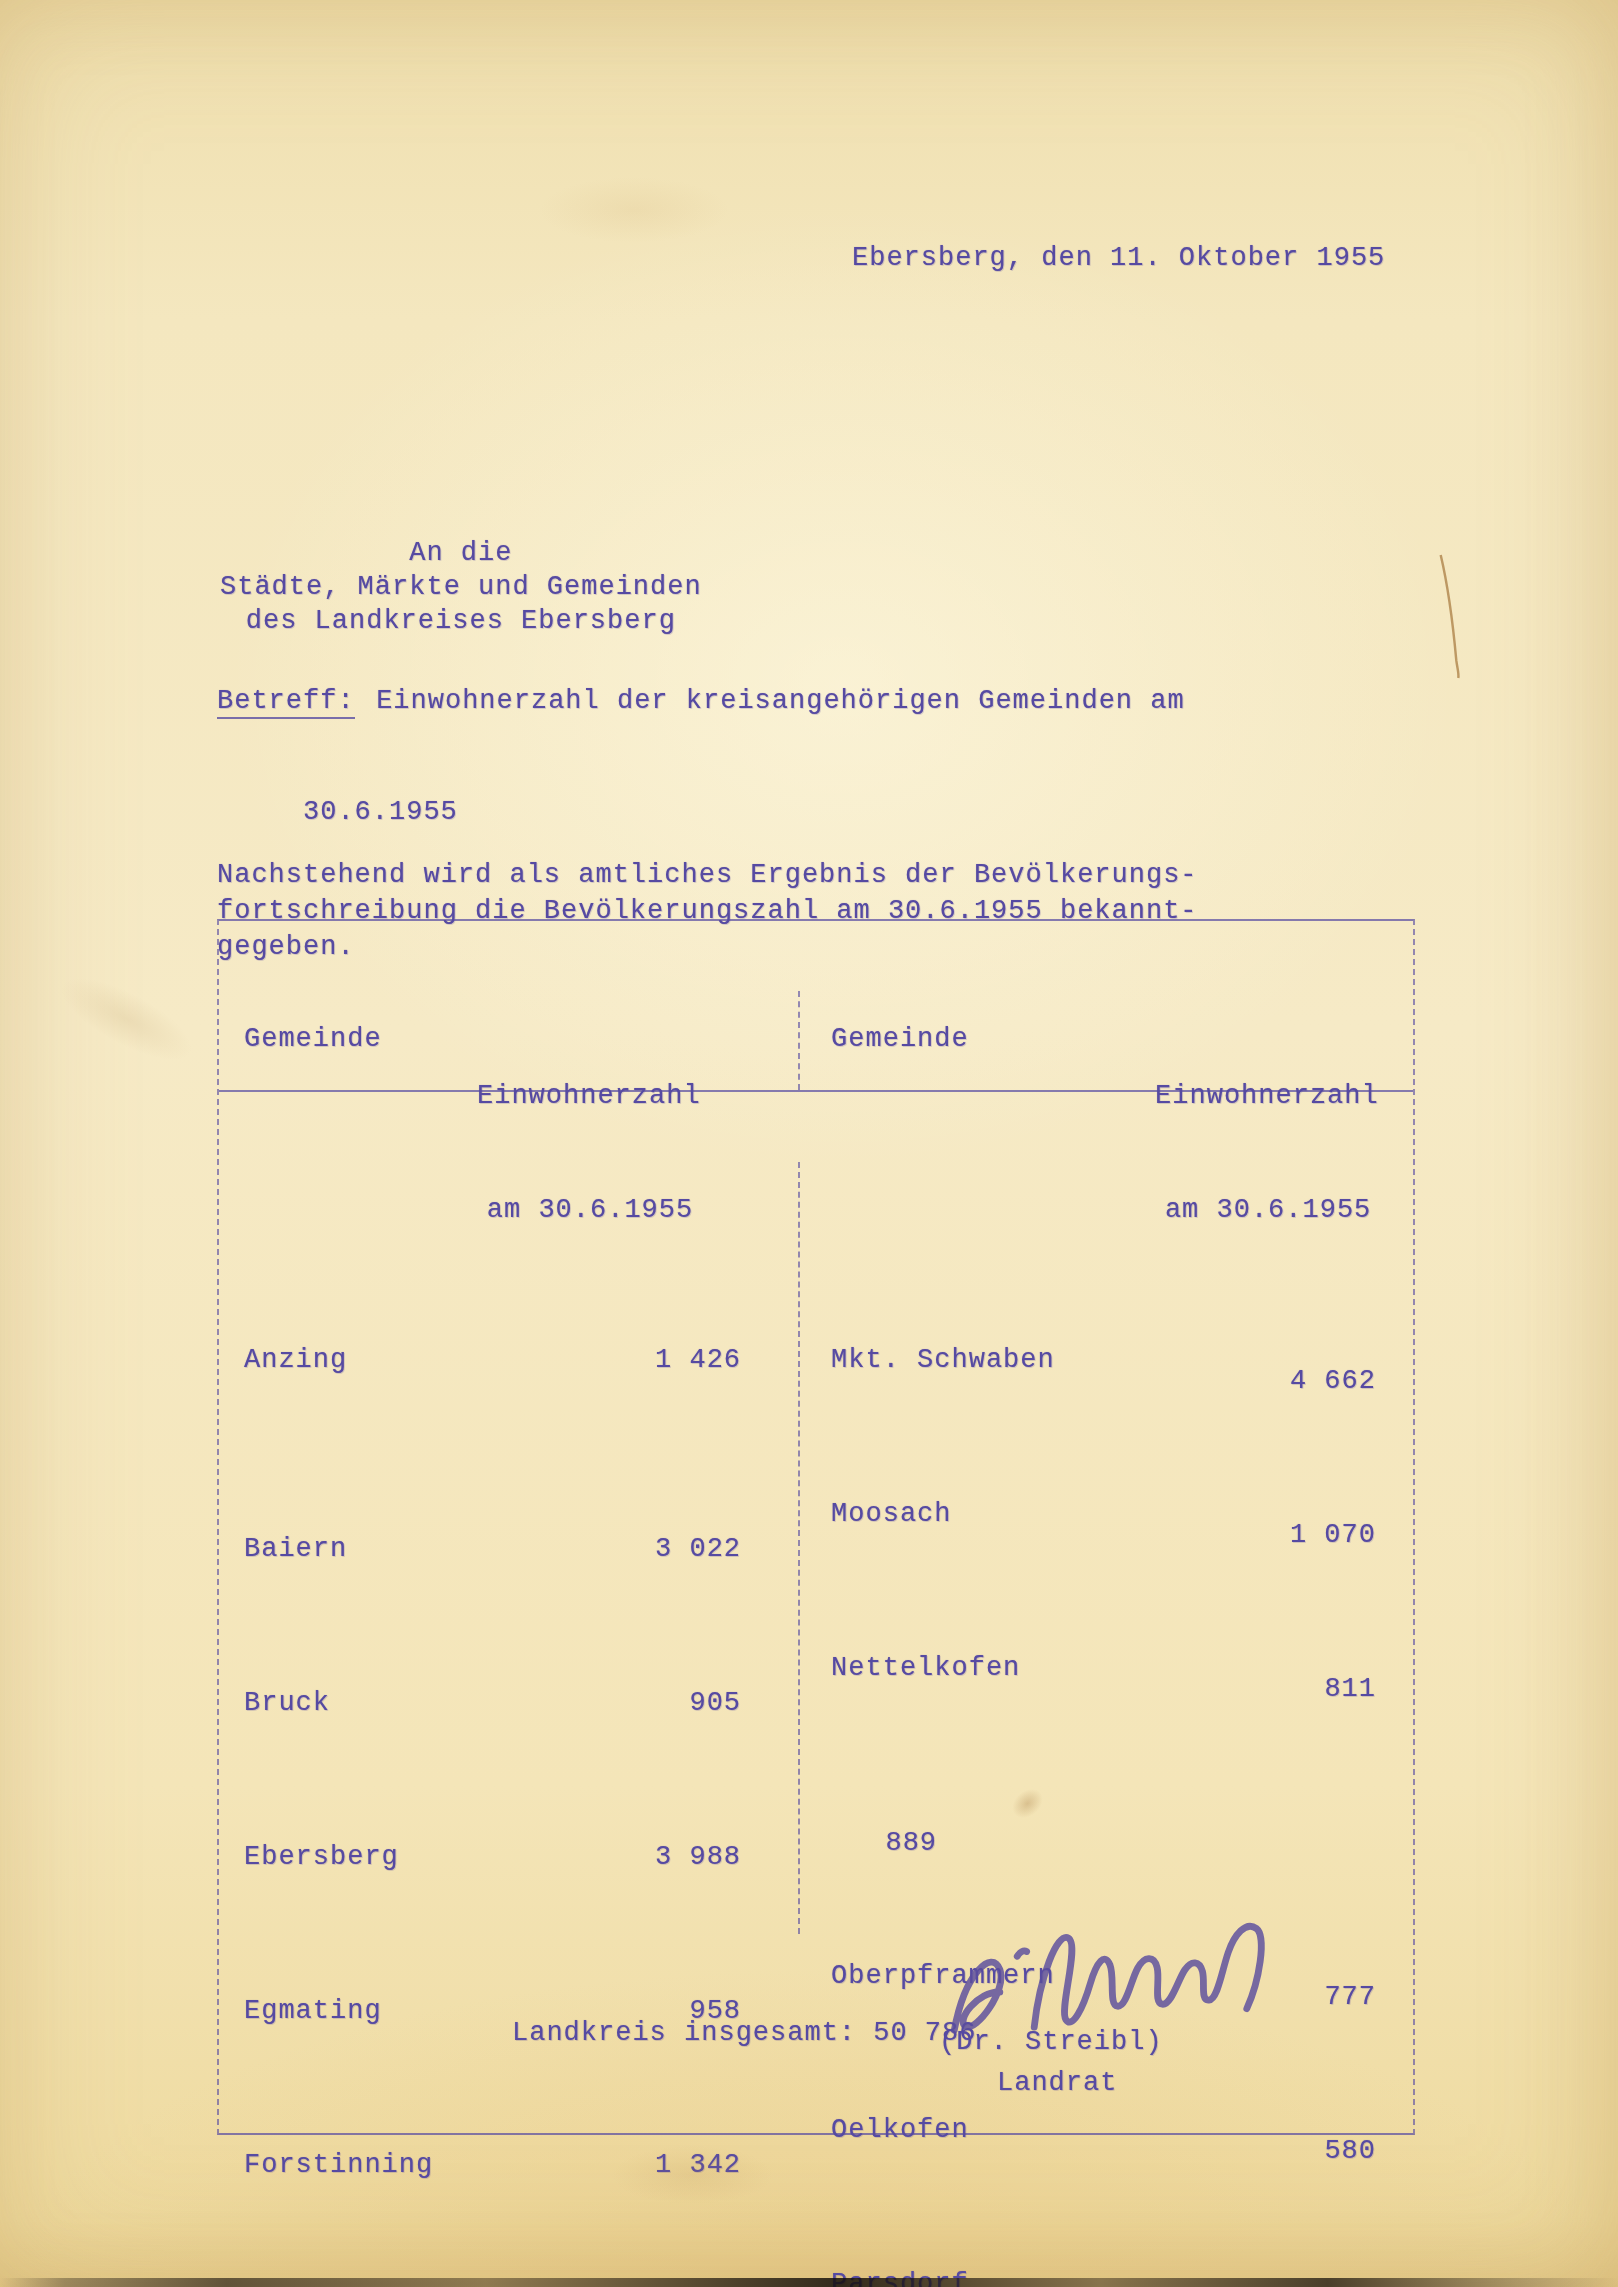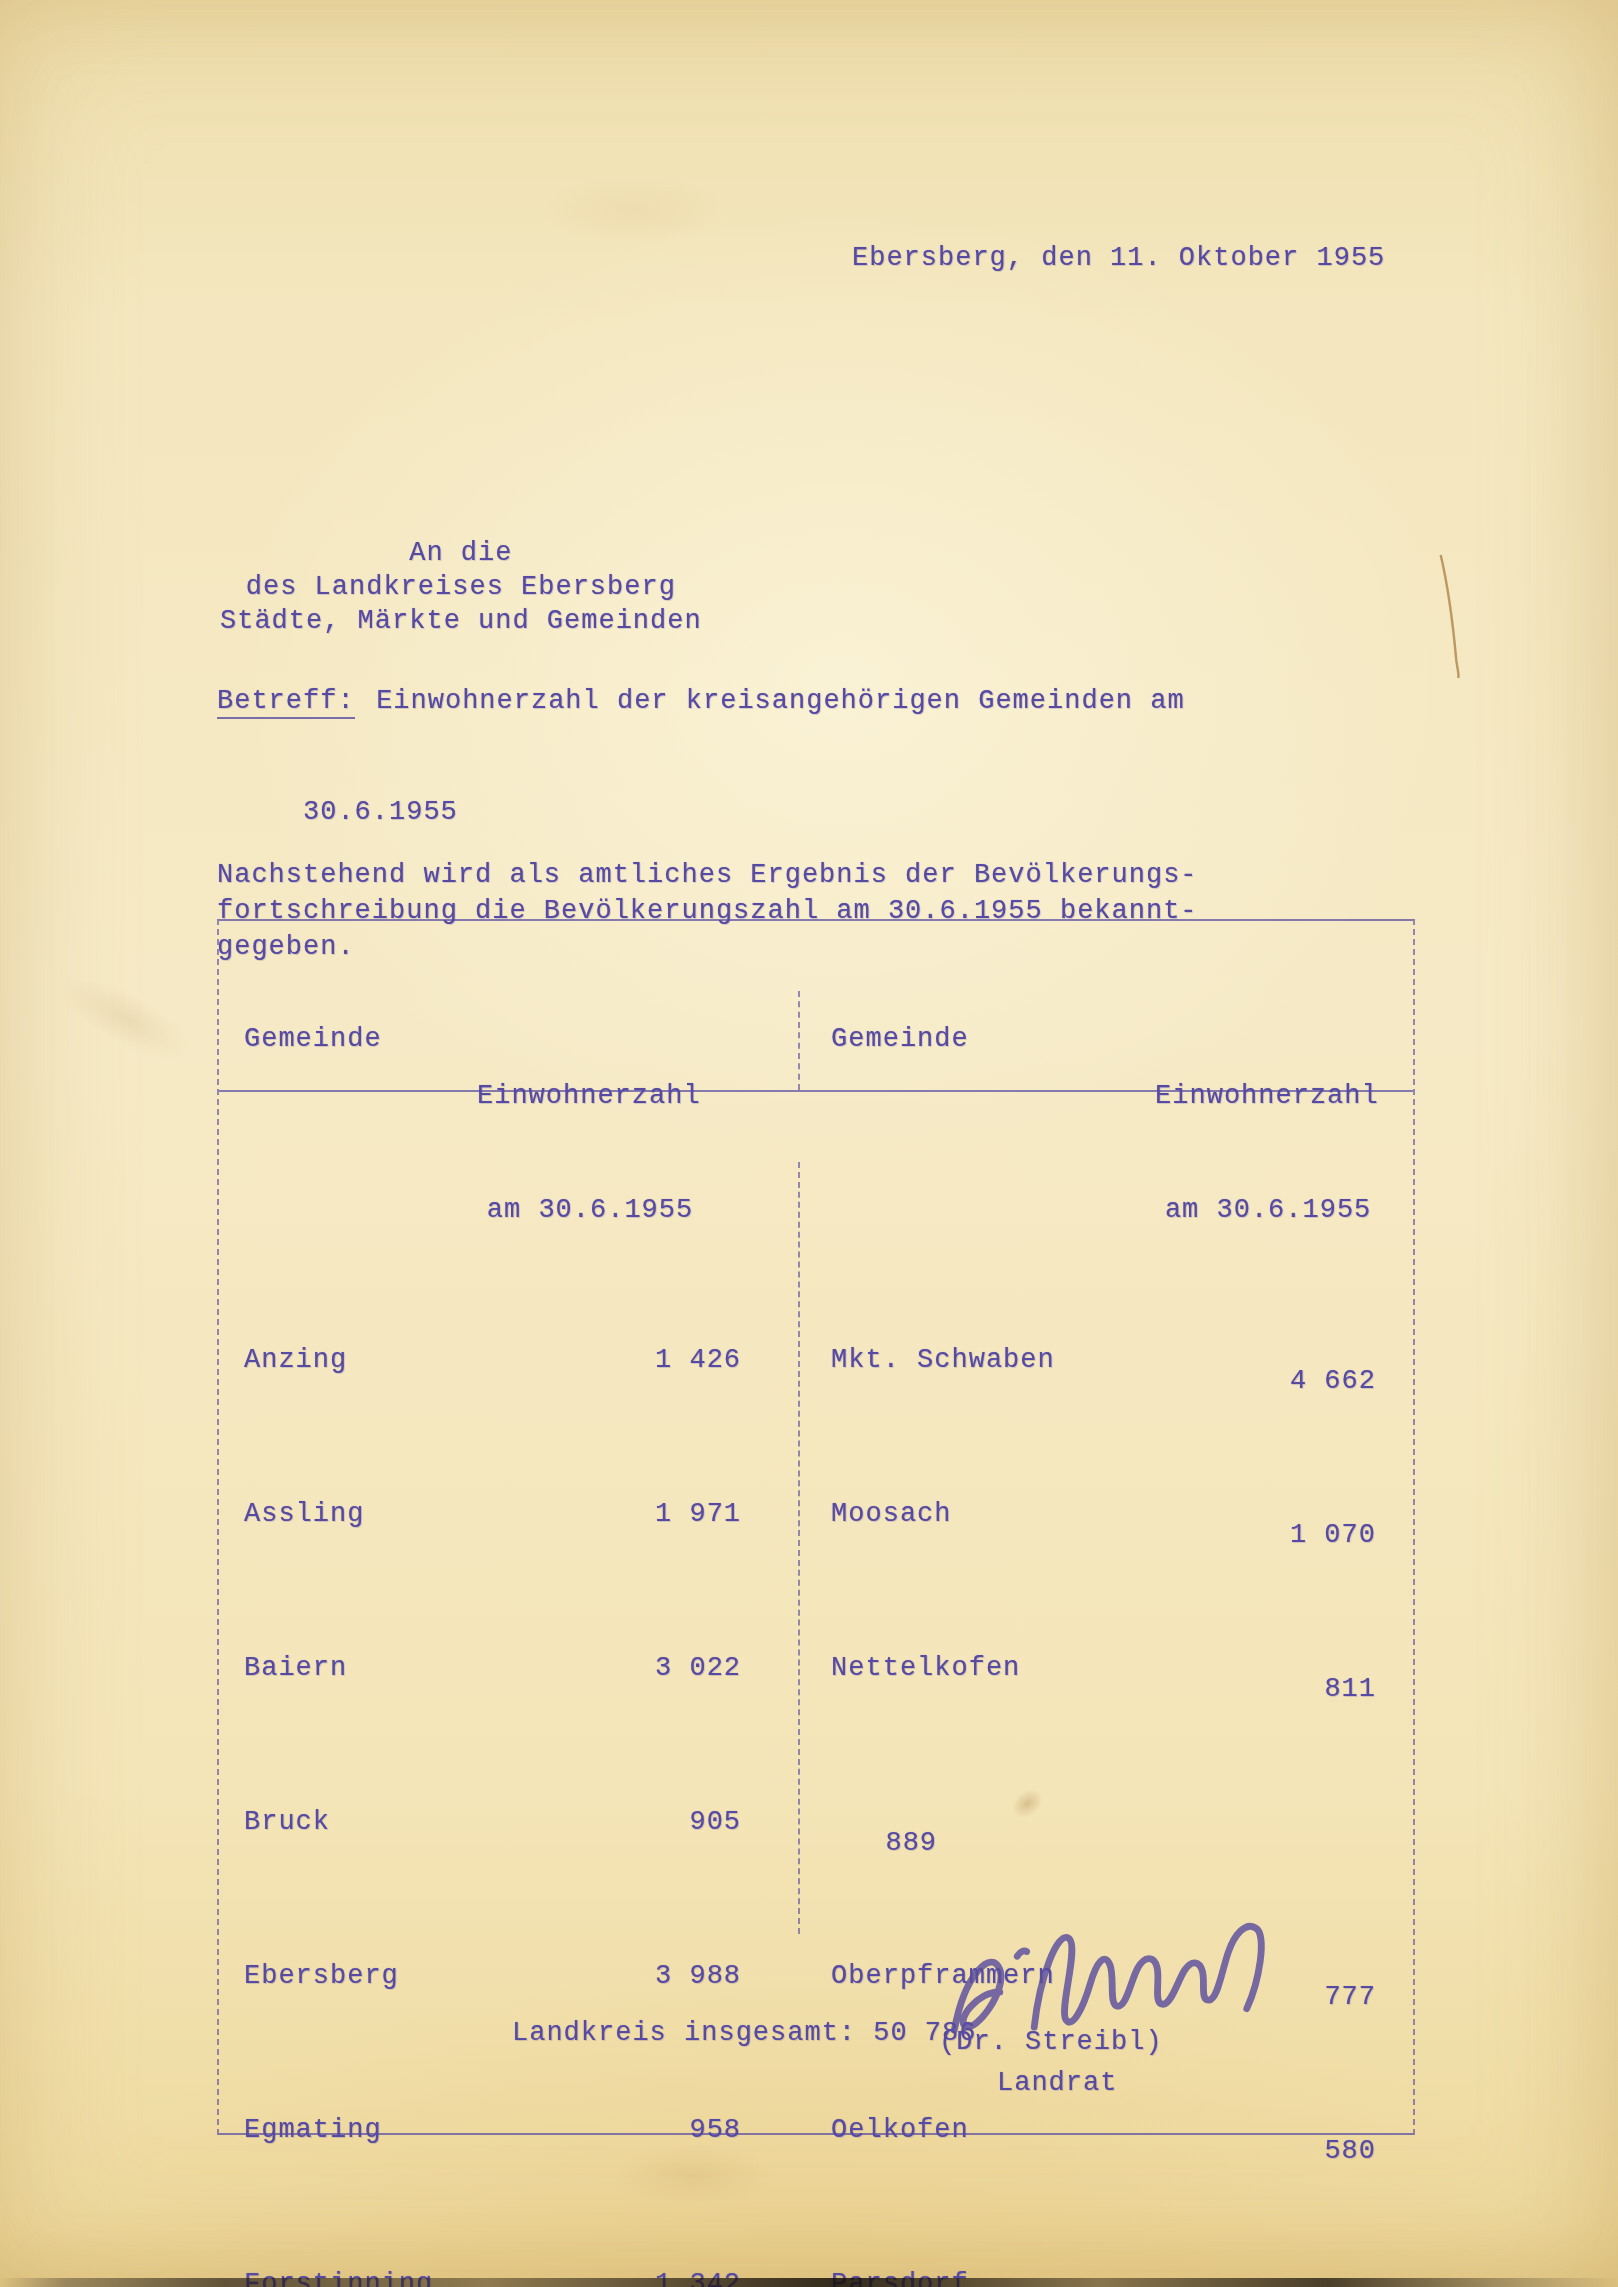--- a/index.html
+++ b/index.html
@@ -96,21 +96,21 @@
 </head>
 <body>
 
 <div class="page">
 
 
   <div class="abs ink date-line">Ebersberg, den 11. Oktober 1955</div>
 
   <div class="abs ink recipient">
     
-  <div>An die</div><div>des Landkreises Ebersberg</div><div>Städte, Märkte und Gemeinden</div></div>
+  <div>An die</div><div>Städte, Märkte und Gemeinden</div><div>des Landkreises Ebersberg</div></div>
 
   <div class="abs ink subject">
     <div><span class="subject-label">Betreff:</span><span class="subject-gap"></span><span>Einwohnerzahl der kreisangehörigen Gemeinden am</span></div>
     <div class="subject-line2">30.6.1955</div>
   </div>
 
   <div class="abs ink body-par">
     
   <div>Nachstehend wird als amtliches Ergebnis der Bevölkerungs-</div><div>fortschreibung die Bevölkerungszahl am 30.6.1955 bekannt-</div><div>gegeben.</div></div>
 
@@ -133,24 +133,20 @@
     </div>
     <div class="tbody">
       <div class="half half-l rows">
         
       
           <div class="row">
             <span class="cell-name">Anzing</span>
             <span class="cell-num">1 426</span>
           </div>
         
-          <div class="row">
-            <span class="cell-name">Assling</span>
-            <span class="cell-num">1 971</span>
-          </div>
         
           <div class="row">
             <span class="cell-name">Baiern</span>
             <span class="cell-num">3 022</span>
           </div>
         
           <div class="row">
             <span class="cell-name">Bruck</span>
             <span class="cell-num">905</span>
           </div>

